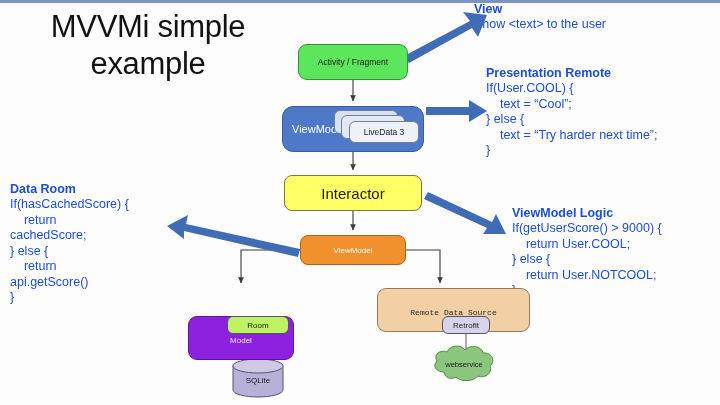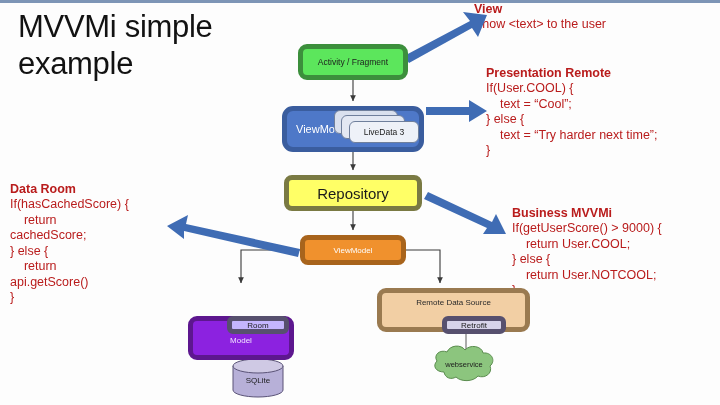--- a/index.html
+++ b/index.html
@@ -25,45 +25,46 @@
   
   #title {
     position: absolute;
     left: 18px; top: 8px;
     width: 260px;
     font-size: 31px;
     line-height: 37px;
     font-weight: 300;
     color: #121212;
     letter-spacing: -0.3px;
-  }
-
-  
-  .annot { position: absolute; color: #b91c1c; }
+    text-align: center;
+  }
+
+  
+  .annot { position: absolute; color: #1d4ed8; }
   .annot .hdr {
     font-weight: bold;
     font-size: 12.5px;
     line-height: 15px;
     white-space: nowrap;
   }
   .annot .code {
     font-size: 12.5px;
     line-height: 15.5px;
     white-space: pre-wrap;
   }
   #annot-view      { left: 474px; top: 2px;   width: 240px; }
   #annot-pres      { left: 486px; top: 66px;  width: 230px; }
   #annot-data      { left: 10px;  top: 182px; width: 150px; }
   #annot-business  { left: 512px; top: 206px; width: 205px; }
 
   
   .node {
     position: absolute;
     box-sizing: border-box;
-    border: 5px solid #0c4a6e;
+    border: 1px solid #0c4a6e;
     border-radius: 9px;
     display: flex;
     align-items: center;
     justify-content: center;
     text-align: center;
   }
   .node-label { pointer-events: none; }
 
   #node-activity {
     left: 298px; top: 44px; width: 110px; height: 36px;
@@ -123,37 +124,38 @@
     background: #8c22e0;
     border-color: #5d178f;
     border-radius: 9px;
     align-items: center;
     margin-top: 28px;
   }
   #node-model .node-label { font-size: 8px; color: #f0e2ff; margin-top: 5px; }
 
   #node-room {
     left: 227px; top: 316px; width: 62px; height: 18px;
-    background: #c4b5fd;
+    background: #bef264;
     border-color: #57506e;
     border-radius: 6px;
   }
   #node-room .node-label { font-size: 8px; color: #1c1c1c; }
 
   #node-remote {
     left: 377px; top: 288px; width: 153px; height: 44px;
     background: #f2cfa4;
     border-color: #9a7a50;
     border-radius: 9px;
-    align-items: flex-start;
+    align-items: center;
+    font-family: Liberation Mono, monospace;
   }
   #node-remote .node-label { font-size: 8px; color: #2a2a2a; margin-top: 5px; }
 
   #node-retrofit {
-    left: 442px; top: 316px; width: 64px; height: 18px;
+    left: 442px; top: 316px; width: 48px; height: 18px;
     background: #d7d3ea;
     border-color: #57506e;
     border-radius: 6px;
   }
   #node-retrofit .node-label { font-size: 8px; color: #1c1c1c; }
 
   
   #overlay {
     position: absolute;
     left: 0; top: 0;
@@ -192,21 +194,21 @@
     <div class="code">If(hasCachedScore) {
     return
 cachedScore;
 } else {
     return
 api.getScore()
 }</div>
   </div>
 
   <div class="annot" id="annot-business">
-    <div class="hdr">Business MVVMi</div>
+    <div class="hdr">ViewModel Logic</div>
     <div class="code">If(getUserScore() &gt; 9000) {
     return User.COOL;
 } else {
     return User.NOTCOOL;
 }</div>
   </div>
 
   <svg id="overlay" viewBox="0 0 720 405">
     <defs>
       <marker id="arrow-thin" markerWidth="7" markerHeight="7" refX="5.2" refY="2.6" orient="auto" markerUnits="strokeWidth">
@@ -274,21 +276,21 @@
 
   <div class="livedata-stack">
     <div class="ld-card" id="ld-card-3"></div>
     <div class="ld-card" id="ld-card-2"></div>
     <div class="ld-card" id="ld-card-1">
       <span class="node-label">LiveData 3</span>
     </div>
   </div>
 
   <div class="node" id="node-interactor">
-    <span class="node-label">Repository</span>
+    <span class="node-label">Interactor</span>
   </div>
 
   <div class="node" id="node-repository">
     <span class="node-label">ViewModel</span>
   </div>
 
   <div class="node" id="node-model">
     <span class="node-label">Model</span>
   </div>
   <div class="node" id="node-room">

